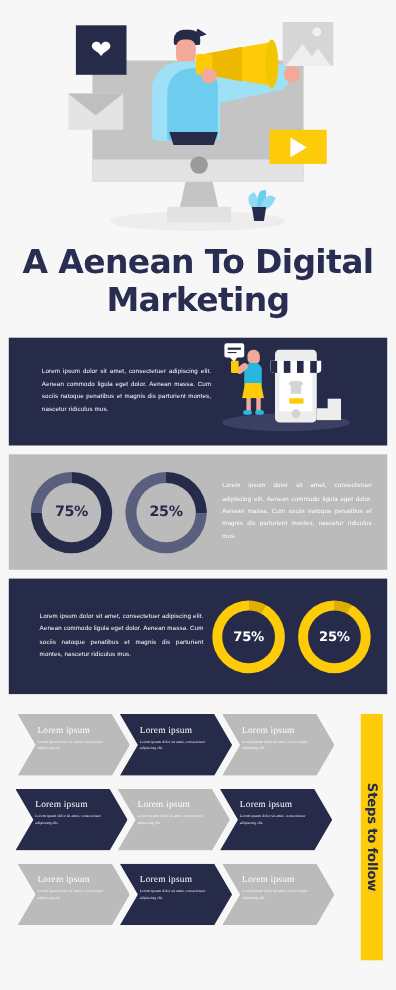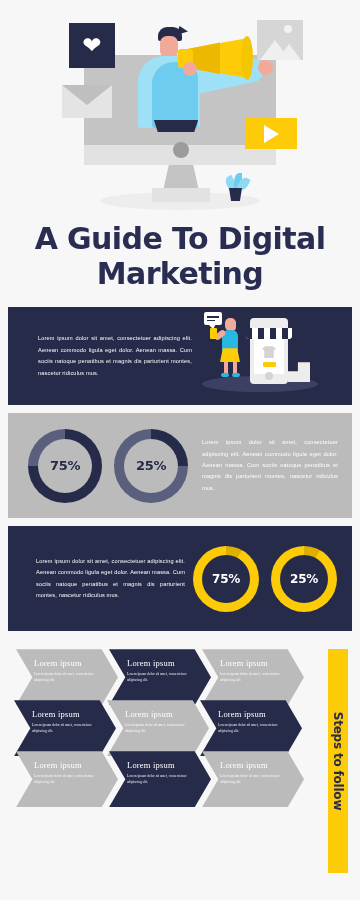--- a/index.html
+++ b/index.html
@@ -136,21 +136,21 @@
   }
   .rows {
     position: absolute;
     left: 16px;
     top: 8px;
     width: 292px;
   }
   .row {
     display: flex;
     height: 42px;
-    margin-bottom: 9px;
+    margin-bottom: 26px;
   }
   .row.r2 { margin-left: -2px; }
   .chev {
     width: 102px;
     height: 56px;
     margin-left: -9px;
     position: relative;
     padding: 9px 14px 0 18px;
     clip-path: polygon(0 0, 84% 0, 100% 50%, 84% 100%, 0 100%, 16% 50%);
   }
@@ -480,21 +480,21 @@
       <span class="play-tri"></span>
     </div>
 
     <div class="leaf l1"></div>
     <div class="leaf l2"></div>
     <div class="leaf l3"></div>
     <div class="plant-pot"></div>
   </div>
 
   <div class="title-wrap">
-    <h1 class="main-title">A Guide To Digital Marketing</h1>
+    <h1 class="main-title">A Aenean To Digital Marketing</h1>
   </div>
 
   <div class="band band-navy sec1">
     <div class="copy">
       <p class="body-text">Lorem ipsum dolor sit amet, consectetuer adipiscing elit. Aenean commodo ligula eget dolor. Aenean massa. Cum sociis natoque penatibus et magnis dis parturient montes, nascetur ridiculus mus.</p>
     </div>
     <div class="art">
       <div class="s1-ground"></div>
       <div class="s1-steps"></div>
       <div class="s1-kiosk"></div>

